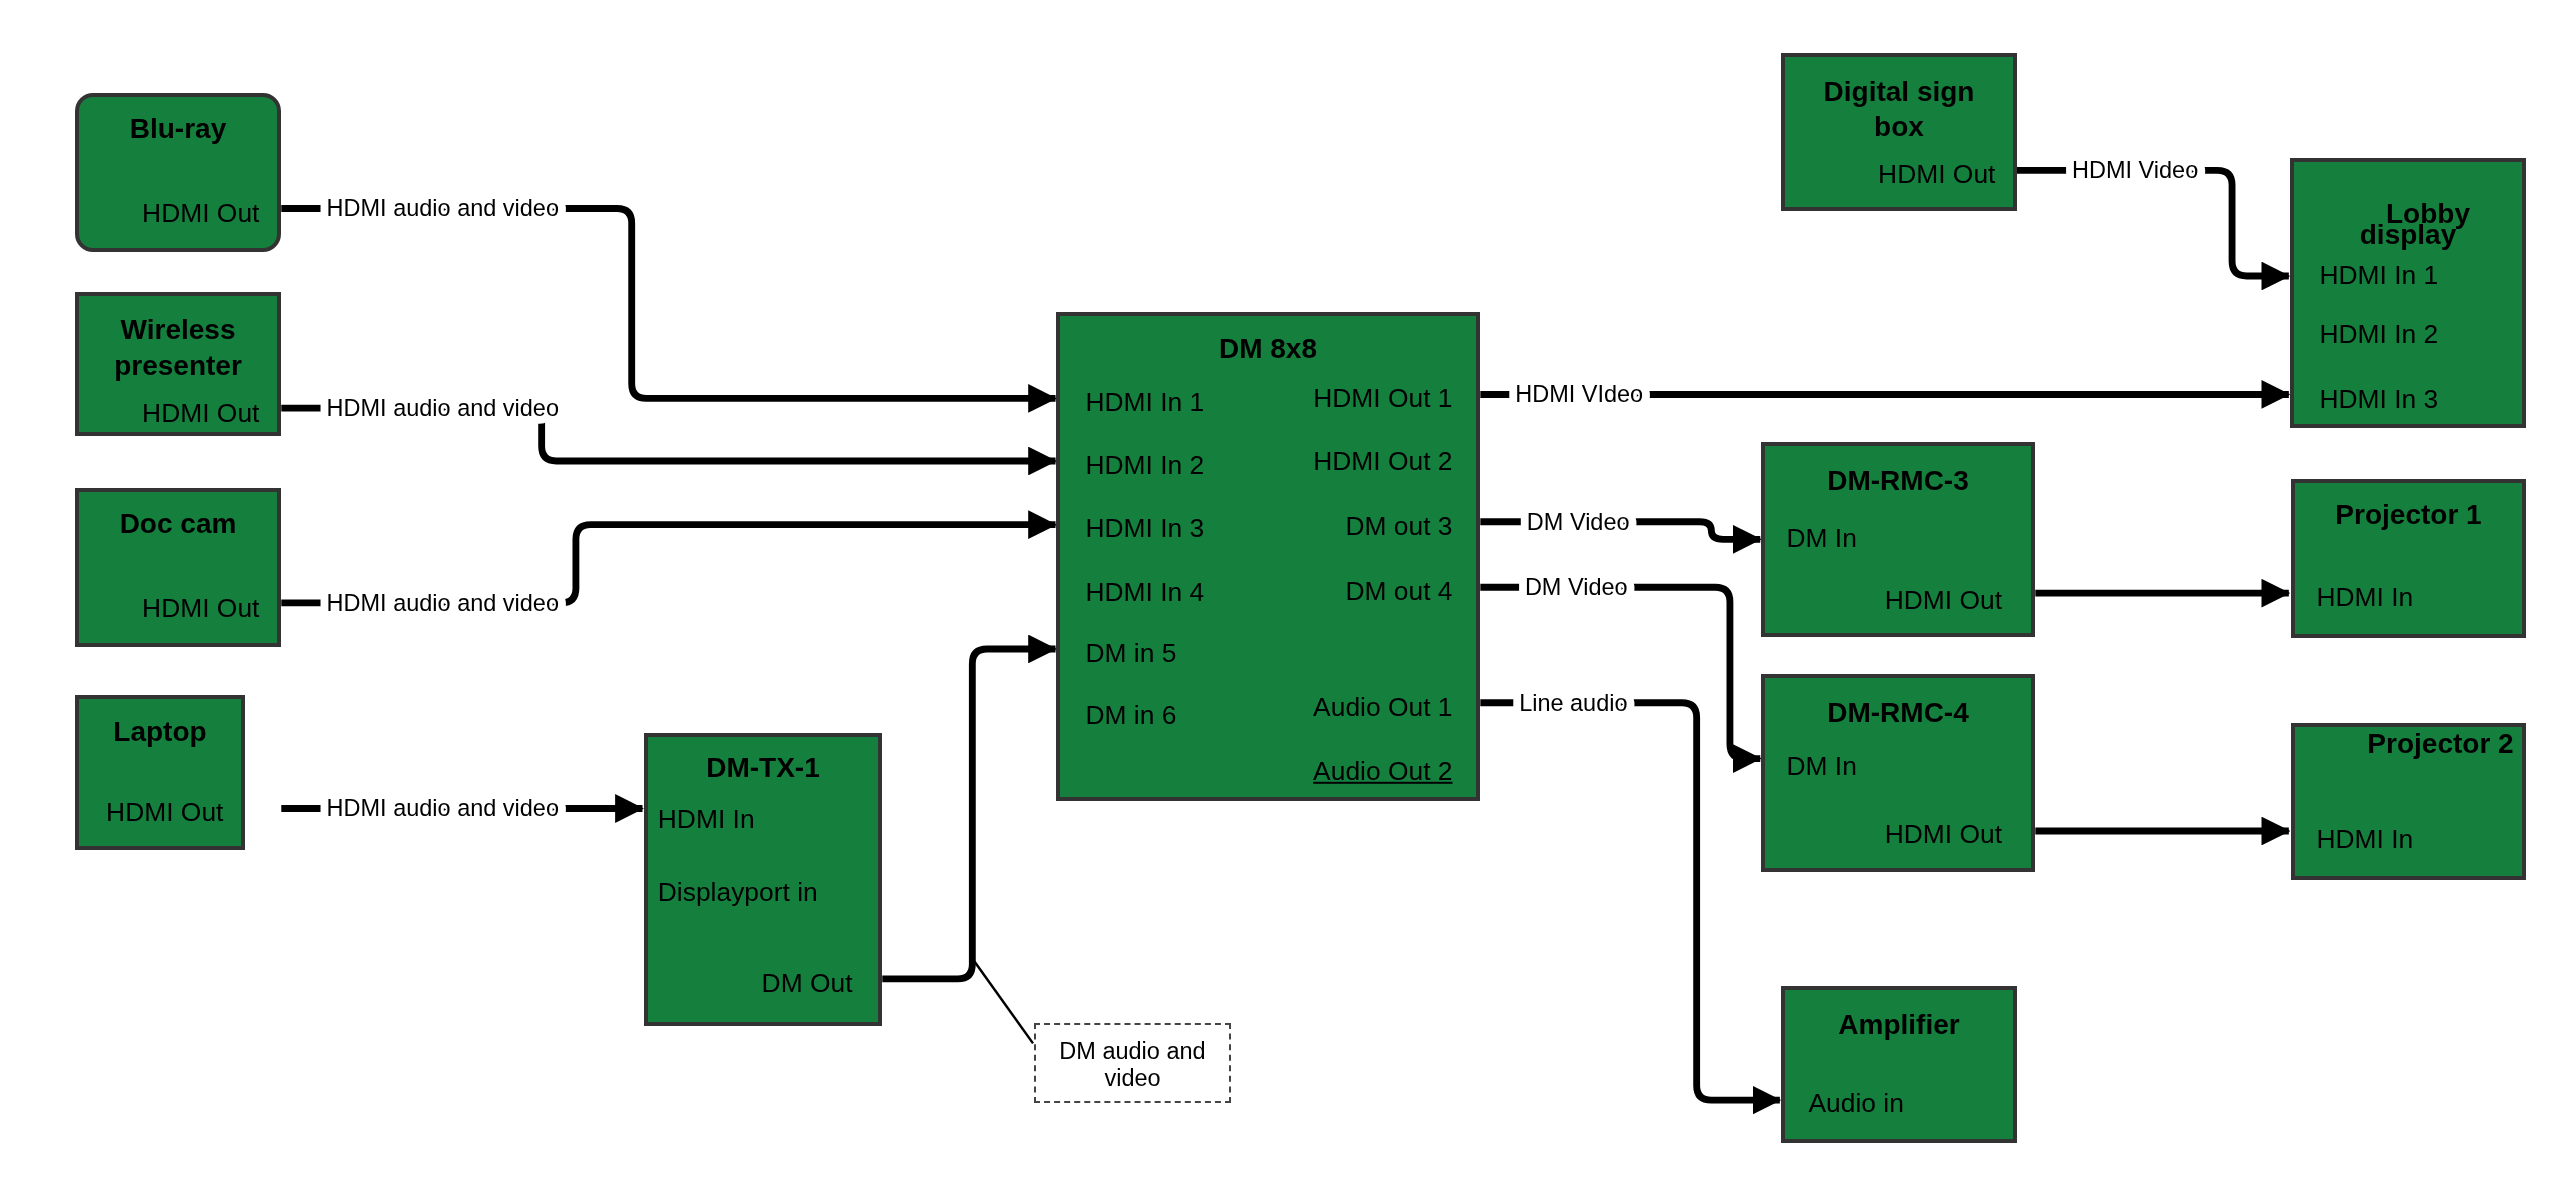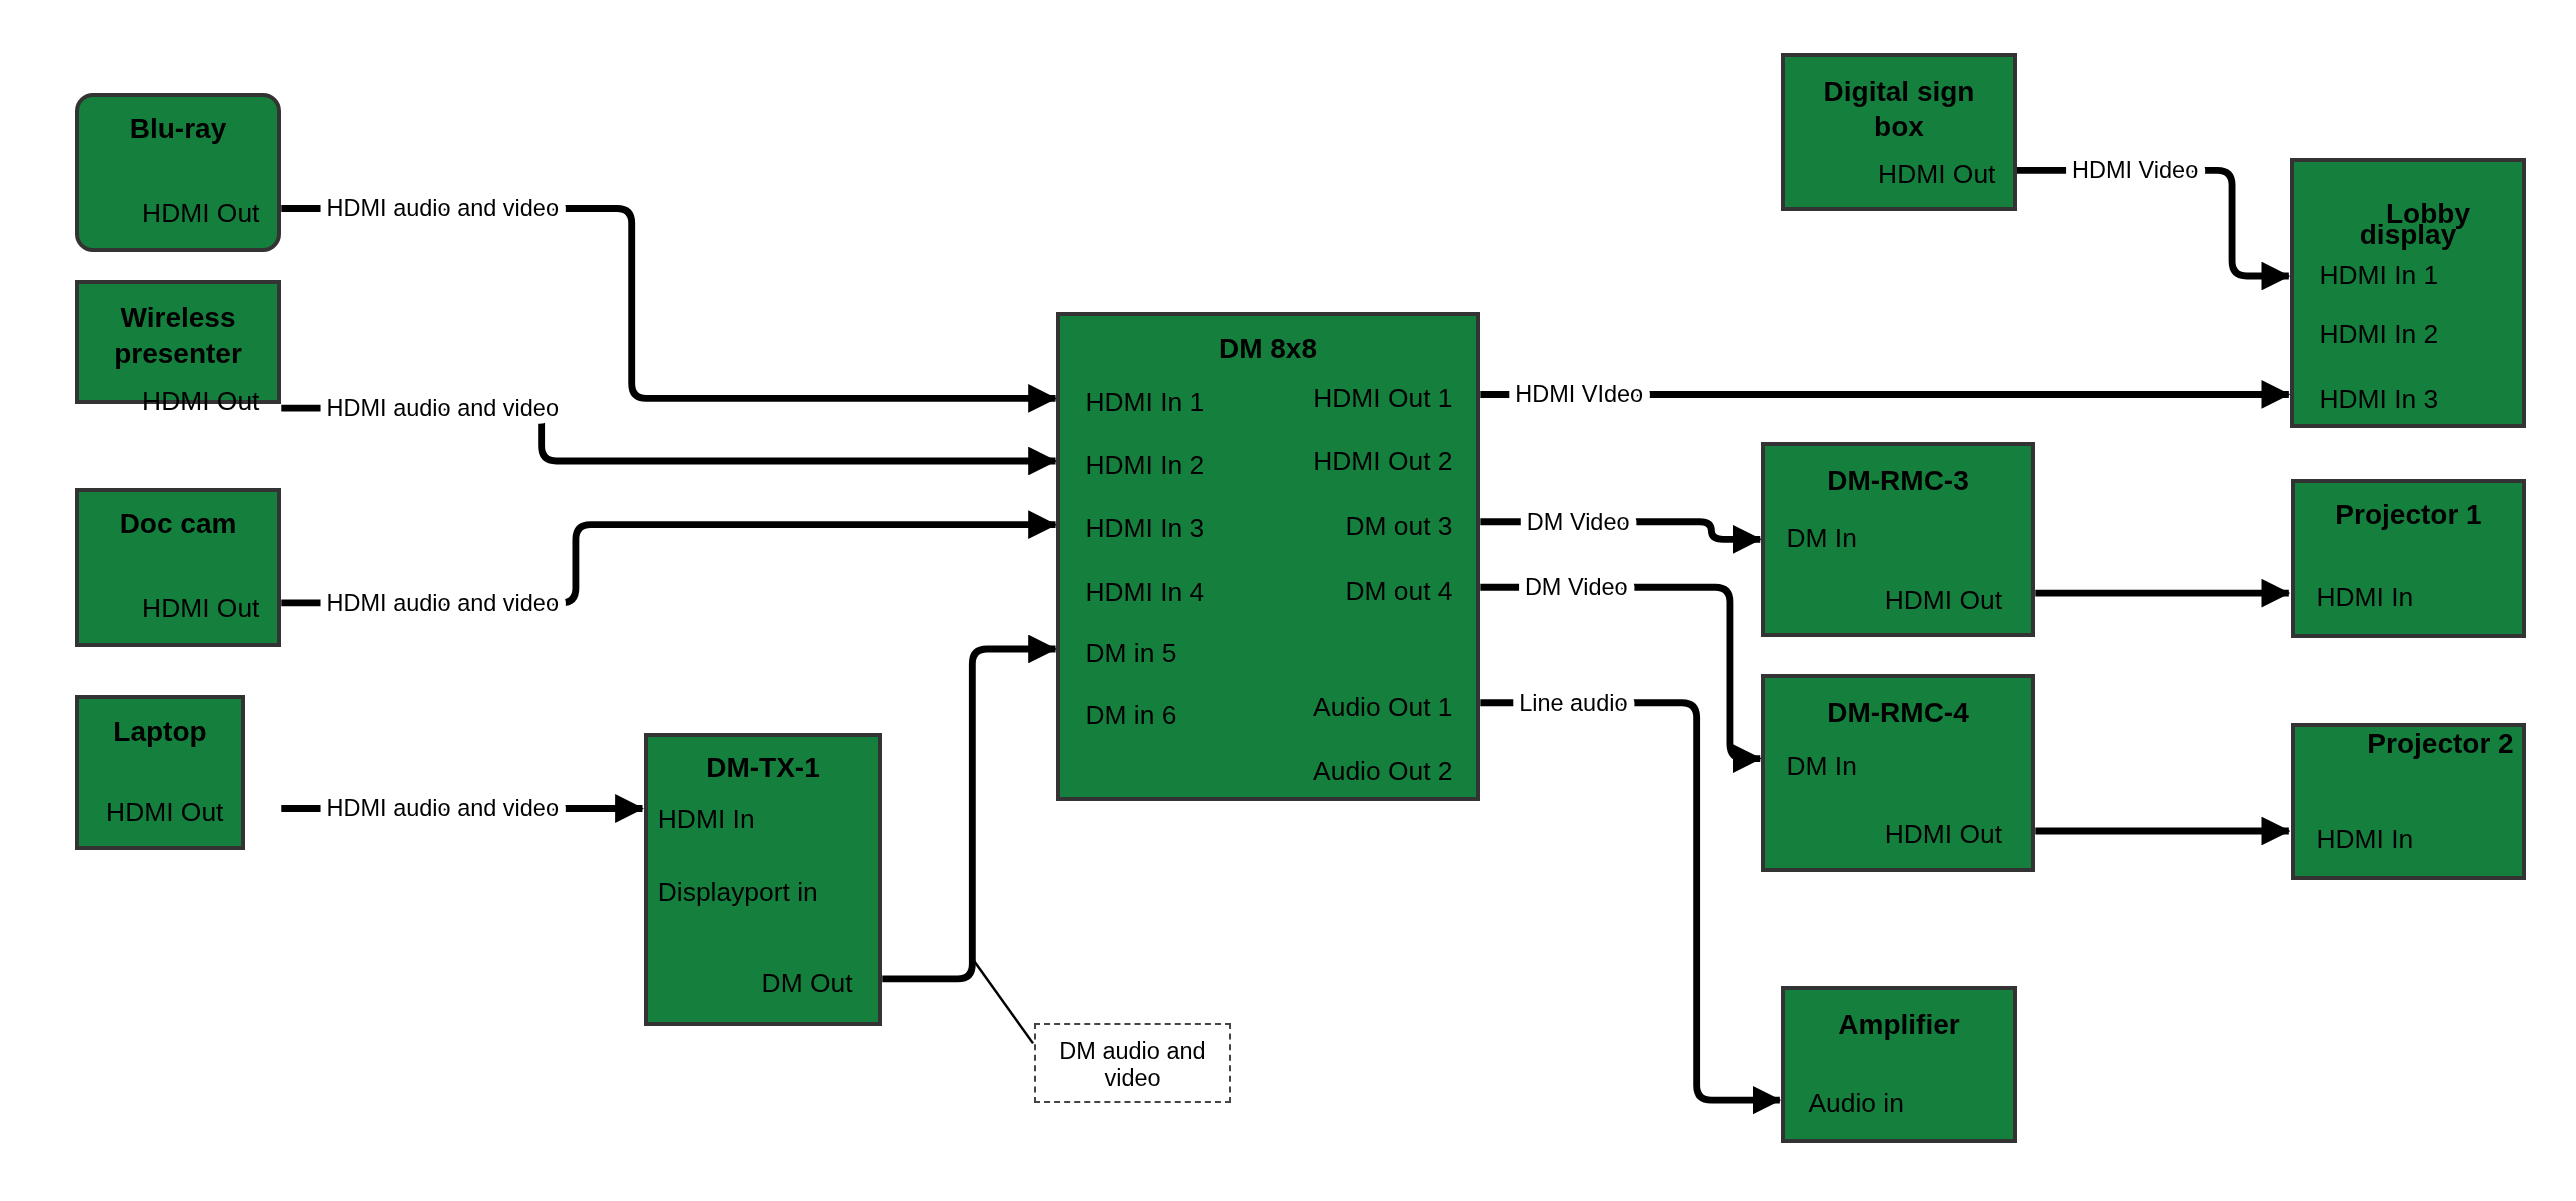--- a/index.html
+++ b/index.html
@@ -102,21 +102,21 @@
       <text class="wire-label" x="1612" y="533">DM Video</text>
       <text class="wire-label" x="1610" y="600">DM Video</text>
       <text class="wire-label" x="1607" y="718">Line audio</text>
       <text class="wire-label" x="2181" y="174">HDMI Video</text>
     </svg>
   <div id="nodes-layer">
       <div class="node" style="left: 75px; top: 93px; width: 206px; height: 159px; border-radius: 18px;">
         <div class="title-line" style="top: 32px;">Blu-ray</div>
         <span class="port-label" style="top: 116px; right: 17.6px;">HDMI Out</span>
       </div>
-      <div class="node" style="left: 75px; top: 280px; width: 206px; height: 124px;">
+      <div class="node" style="left: 75px; top: 292px; width: 206px; height: 144px;">
         <div class="title-line" style="top: 34px;">Wireless</div>
         <div class="title-line" style="top: 70px;">presenter</div>
         <span class="port-label" style="top: 117px; right: 17.6px;">HDMI Out</span>
       </div>
       <div class="node" style="left: 75px; top: 488px; width: 206px; height: 159px;">
         <div class="title-line" style="top: 32px;">Doc cam</div>
         <span class="port-label" style="top: 116px; right: 17.6px;">HDMI Out</span>
       </div>
       <div class="node" style="left: 75px; top: 695px; width: 170px; height: 155px;">
         <div class="title-line" style="top: 33px;">Laptop</div>
@@ -134,21 +134,21 @@
         <span class="port-label" style="top: 149px; left: 25.5px;">HDMI In 2</span>
         <span class="port-label" style="top: 212px; left: 25.5px;">HDMI In 3</span>
         <span class="port-label" style="top: 276px; left: 25.5px;">HDMI In 4</span>
         <span class="port-label" style="top: 337px; left: 25.5px;">DM in 5</span>
         <span class="port-label" style="top: 399px; left: 25.5px;">DM in 6</span>
         <span class="port-label" style="top: 82px; right: 23.5px;">HDMI Out 1</span>
         <span class="port-label" style="top: 145px; right: 23.5px;">HDMI Out 2</span>
         <span class="port-label" style="top: 210px; right: 23.5px;">DM out 3</span>
         <span class="port-label" style="top: 275px; right: 23.5px;">DM out 4</span>
         <span class="port-label" style="top: 391px; right: 23.5px;">Audio Out 1</span>
-        <span class="port-label" style="top: 455px; right: 23.5px;">Audio Out 2</span>
+        <span class="port-label" style="top: 455px; right: 23.5px; text-decoration: underline;">Audio Out 2</span>
       </div>
       <div class="node" style="left: 1781px; top: 53px; width: 236px; height: 158px;">
         <div class="title-line" style="top: 35px;">Digital sign</div>
         <div class="title-line" style="top: 70px;">box</div>
         <span class="port-label" style="top: 117px; right: 17.6px;">HDMI Out</span>
       </div>
       <div class="node" style="left: 2290px; top: 158px; width: 236px; height: 270px;">
         <div class="title-line" style="top: 52px; padding-left: 20px;">Lobby</div>
         <div class="title-line" style="top: 73px;">display</div>
         <span class="port-label" style="top: 113px; left: 25.5px;">HDMI In 1</span>

